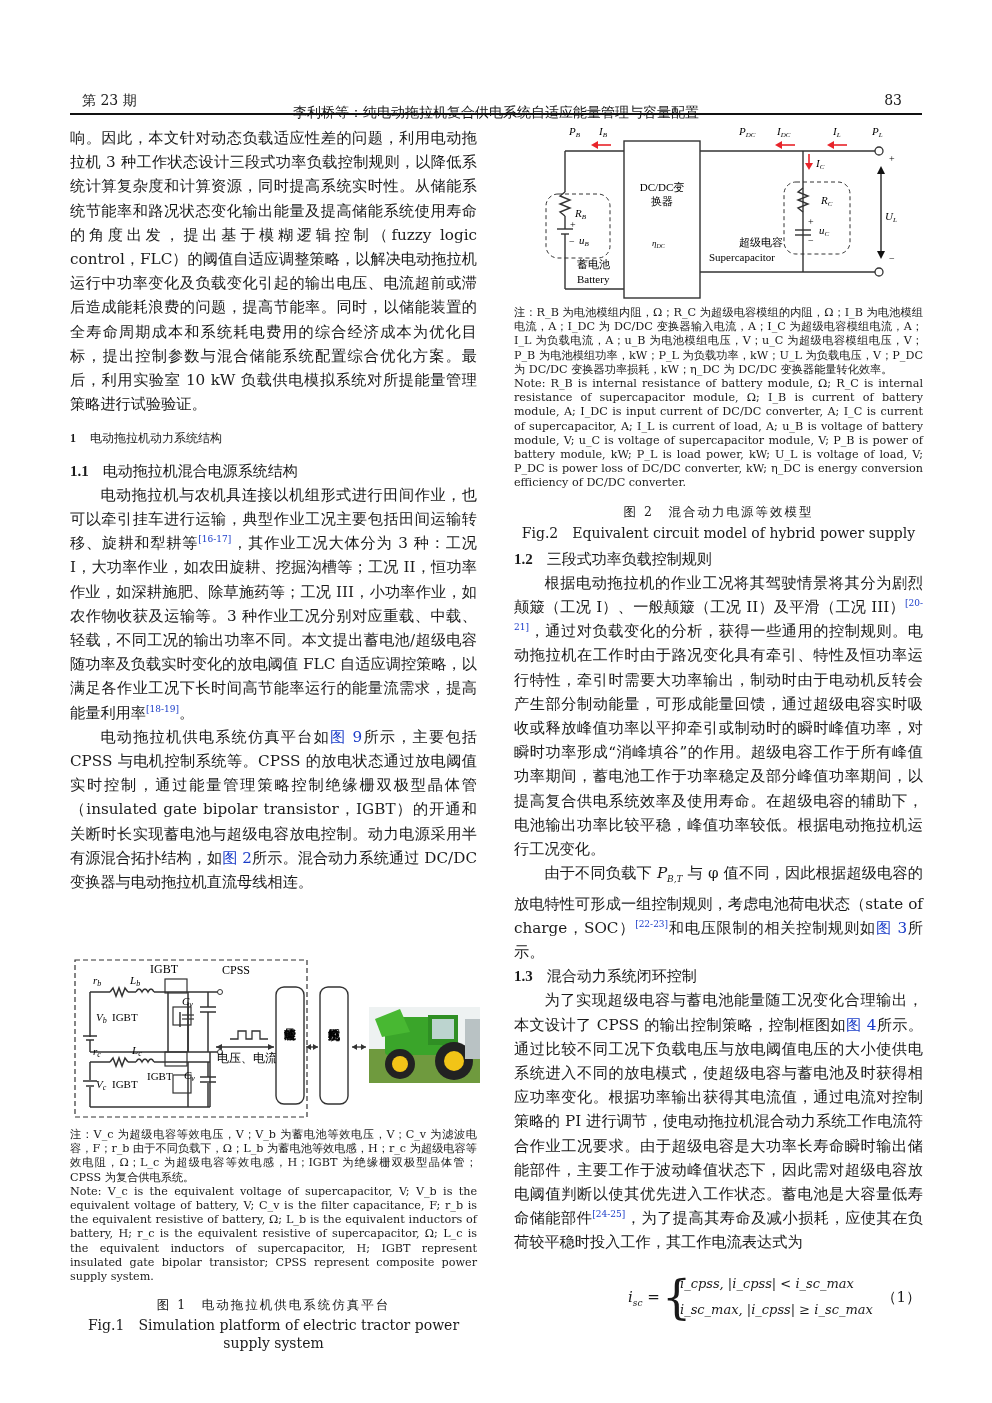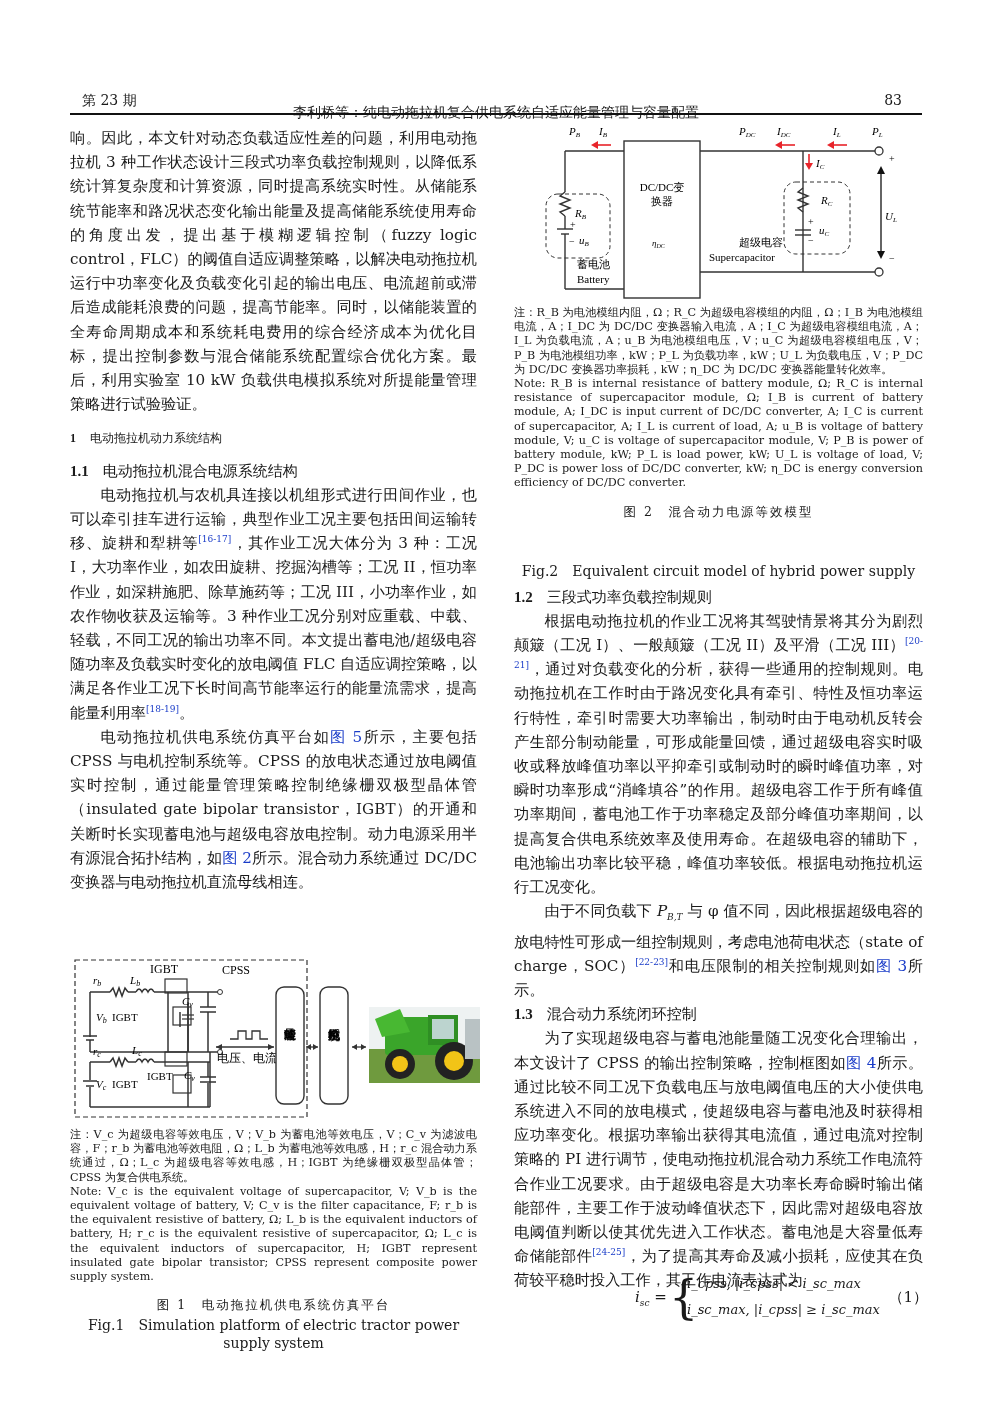--- a/index.html
+++ b/index.html
@@ -17,21 +17,21 @@
   .ind{text-indent:2em;}
   .h1{font-family:"DejaVu Sans","Liberation Sans",sans-serif;font-size:12px;font-weight:normal;margin:0;}
   .h2{font-family:"DejaVu Sans","Liberation Sans",sans-serif;font-size:15px;margin:0;}
   .num{font-weight:bold;font-family:"Liberation Serif",serif;margin-right:14px;}
   sup{font-size:9px;color:#1a3cc8;line-height:0;}
   .lnk{color:#1a3cc8;}
   .note{font-size:11.2px;line-height:14.2px;text-align:justify;}
   .cap{text-align:center;font-size:13.2px;line-height:22px;}
   .cap-cn{letter-spacing:2px;font-size:12.5px;}
   svg text{font-family:"Liberation Serif",serif;}
-  .eq{position:absolute;margin-left:7px;}
+  .eq{position:absolute;}
 </style>
 </head>
 <body>
 
 <div class="hdr">
   <span class="l">第 23 期</span>
   <span class="c">李利桥等：纯电动拖拉机复合供电系统自适应能量管理与容量配置</span>
   <span class="r">83</span>
 </div>
 <div class="hdr-rule"></div>
@@ -41,21 +41,21 @@
 
   <div style="height:10px"></div>
   <div class="h1">
     <span class="num">1</span><span>电动拖拉机动力系统结构</span>
   </div>
   <div style="height:8px"></div>
   <div class="h2">
     <span class="num">1.1</span><span>电动拖拉机混合电源系统结构</span>
   </div>
   <p class="ind"><span>电动拖拉机与农机具连接以机组形式进行田间作业，也可以牵引挂车进行运输，典型作业工况主要包括田间运输转移、旋耕和犁耕等</span><sup>[16-17]</sup><span>，其作业工况大体分为 3 种：工况 I，大功率作业，如农田旋耕、挖掘沟槽等；工况 II，恒功率作业，如深耕施肥、除草施药等；工况 III，小功率作业，如农作物收获及运输等。3 种作业工况分别对应重载、中载、轻载，不同工况的输出功率不同。本文提出蓄电池/超级电容随功率及负载实时变化的放电阈值 FLC 自适应调控策略，以满足各作业工况下长时间高节能率运行的能量流需求，提高能量利用率</span><sup>[18-19]</sup><span>。</span></p>
-  <p class="ind"><span>电动拖拉机供电系统仿真平台如</span><span class="lnk">图 5</span><span>所示，主要包括 CPSS 与电机控制系统等。CPSS 的放电状态通过放电阈值实时控制，通过能量管理策略控制绝缘栅双极型晶体管（insulated gate bipolar transistor，IGBT）的开通和关断时长实现蓄电池与超级电容放电控制。动力电源采用半有源混合拓扑结构，如</span><span class="lnk">图 2</span><span>所示。混合动力系统通过 DC/DC 变换器与电动拖拉机直流母线相连。</span></p>
+  <p class="ind"><span>电动拖拉机供电系统仿真平台如</span><span class="lnk">图 9</span><span>所示，主要包括 CPSS 与电机控制系统等。CPSS 的放电状态通过放电阈值实时控制，通过能量管理策略控制绝缘栅双极型晶体管（insulated gate bipolar transistor，IGBT）的开通和关断时长实现蓄电池与超级电容放电控制。动力电源采用半有源混合拓扑结构，如</span><span class="lnk">图 2</span><span>所示。混合动力系统通过 DC/DC 变换器与电动拖拉机直流母线相连。</span></p>
 </div>
 
 <svg style="position:absolute;left:70px;top:957px;" width="410" height="170" viewBox="0 0 410 170">
 
   <rect x="5" y="3" width="232" height="157" fill="none" stroke="#333" stroke-dasharray="5,3" stroke-width="1.2"></rect>
   <text x="152" y="17" font-size="12">CPSS</text>
   <text x="80" y="16" font-size="12">IGBT</text>
 
   <g stroke="#333" stroke-width="1.5" fill="none">
     <polyline points="20,35 20,75 20,80"></polyline>
@@ -149,21 +149,21 @@
     <polygon points="305,62 330,52 340,75 312,80" fill="#48b832"></polygon>
     <circle cx="330" cy="107" r="15" fill="#222"></circle>
     <circle cx="330" cy="107" r="8" fill="#f2c417"></circle>
     <circle cx="384" cy="104" r="19" fill="#222"></circle>
     <circle cx="384" cy="104" r="10" fill="#f2c417"></circle>
     <rect x="395" y="62" width="16" height="40" fill="#b9c2c4"></rect>
   </g>
 </svg>
 
 <div class="col colL" style="top:1128px;">
-  <p class="note">注：V_c 为超级电容等效电压，V；V_b 为蓄电池等效电压，V；C_v 为滤波电容，F；r_b 为蓄电池等效电阻，Ω；L_b 为蓄电池等效电感，H；r_c 混合动力系统通过，Ω；L_c 为超级电容等效电感，H；IGBT 为绝缘栅双极型晶体管；CPSS 为复合供电系统。</p>
+  <p class="note">注：V_c 为超级电容等效电压，V；V_b 为蓄电池等效电压，V；C_v 为滤波电容，F；r_b 由于不同负载下，Ω；L_b 为蓄电池等效电感，H；r_c 为超级电容等效电阻，Ω；L_c 为超级电容等效电感，H；IGBT 为绝缘栅双极型晶体管；CPSS 为复合供电系统。</p>
   <p class="note">Note: V_c is the equivalent voltage of supercapacitor, V; V_b is the equivalent voltage of battery, V; C_v is the filter capacitance, F; r_b is the equivalent resistive of battery, Ω; L_b is the equivalent inductors of battery, H; r_c is the equivalent resistive of supercapacitor, Ω; L_c is the equivalent inductors of supercapacitor, H; IGBT represent insulated gate bipolar transistor; CPSS represent composite power supply system.</p>
   <div style="height:10px"></div>
   <div class="cap cap-cn">图 1　电动拖拉机供电系统仿真平台</div>
   <div class="cap" style="font-size:14px;line-height:18px;">Fig.1　Simulation platform of electric tractor power supply system</div>
 </div>
 
 <svg style="position:absolute;left:507px;top:122px;" width="415" height="180" viewBox="0 0 415 180">
   <g stroke="#333" stroke-width="1.4" fill="none">
     <line x1="58" y1="29" x2="117" y2="29"></line>
     <line x1="58" y1="29" x2="58" y2="70"></line>
@@ -231,21 +231,21 @@
   <text x="202" y="139" font-size="11">Supercapacitor</text>
   <text x="70" y="146" font-size="11" font-family="DejaVu Sans, sans-serif">蓄电池</text>
   <text x="70" y="161" font-size="11">Battery</text>
 </svg>
 
 <div class="col colR" style="top:306px;">
   <p class="note">注：R_B 为电池模组内阻，Ω；R_C 为超级电容模组的内阻，Ω；I_B 为电池模组电流，A；I_DC 为 DC/DC 变换器输入电流，A；I_C 为超级电容模组电流，A；I_L 为负载电流，A；u_B 为电池模组电压，V；u_C 为超级电容模组电压，V；P_B 为电池模组功率，kW；P_L 为负载功率，kW；U_L 为负载电压，V；P_DC 为 DC/DC 变换器功率损耗，kW；η_DC 为 DC/DC 变换器能量转化效率。</p>
   <p class="note">Note: R_B is internal resistance of battery module, Ω; R_C is internal resistance of supercapacitor module, Ω; I_B is current of battery module, A; I_DC is input current of DC/DC converter, A; I_C is current of supercapacitor, A; I_L is current of load, A; u_B is voltage of battery module, V; u_C is voltage of supercapacitor module, V; P_B is power of battery module, kW; P_L is load power, kW; U_L is voltage of load, V; P_DC is power loss of DC/DC converter, kW; η_DC is energy conversion efficiency of DC/DC converter.</p>
   <div style="height:10px"></div>
   <div class="cap cap-cn">图 2　混合动力电源等效模型</div>
-  <div class="cap" style="font-size:14px;line-height:20px;margin-top:38px;">Fig.2　Equivalent circuit model of hybrid power supply</div>
+  <div class="cap" style="font-size:14px;line-height:20px;">Fig.2　Equivalent circuit model of hybrid power supply</div>
   <div style="height:4px"></div>
   <div class="h2">
     <span class="num">1.2</span><span>三段式功率负载控制规则</span>
   </div>
   <p class="ind"><span>根据电动拖拉机的作业工况将其驾驶情景将其分为剧烈颠簸（工况 I）、一般颠簸（工况 II）及平滑（工况 III）</span><sup>[20-21]</sup><span>，通过对负载变化的分析，获得一些通用的控制规则。电动拖拉机在工作时由于路况变化具有牵引、特性及恒功率运行特性，牵引时需要大功率输出，制动时由于电动机反转会产生部分制动能量，可形成能量回馈，通过超级电容实时吸收或释放峰值功率以平抑牵引或制动时的瞬时峰值功率，对瞬时功率形成“消峰填谷”的作用。超级电容工作于所有峰值功率期间，蓄电池工作于功率稳定及部分峰值功率期间，以提高复合供电系统效率及使用寿命。在超级电容的辅助下，电池输出功率比较平稳，峰值功率较低。根据电动拖拉机运行工况变化。</span></p>
   <p class="ind"><span>由于不同负载下 </span><i>P</i><sub style="font-size:9px;font-style:italic">B,T</sub><span> 与 φ 值不同，因此根据超级电容的放电特性可形成一组控制规则，考虑电池荷电状态（state of charge，SOC）</span><sup>[22-23]</sup><span>和电压限制的相关控制规则如</span><span class="lnk">图 3</span><span>所示。</span></p>
   <div class="h2">
     <span class="num">1.3</span><span>混合动力系统闭环控制</span>
   </div>
   <p class="ind"><span>为了实现超级电容与蓄电池能量随工况变化合理输出，本文设计了 CPSS 的输出控制策略，控制框图如</span><span class="lnk">图 4</span><span>所示。通过比较不同工况下负载电压与放电阈值电压的大小使供电系统进入不同的放电模式，使超级电容与蓄电池及时获得相应功率变化。根据功率输出获得其电流值，通过电流对控制策略的 PI 进行调节，使电动拖拉机混合动力系统工作电流符合作业工况要求。由于超级电容是大功率长寿命瞬时输出储能部件，主要工作于波动峰值状态下，因此需对超级电容放电阈值判断以使其优先进入工作状态。蓄电池是大容量低寿命储能部件</span><sup>[24-25]</sup><span>，为了提高其寿命及减小损耗，应使其在负荷较平稳时投入工作，其工作电流表达式为</span></p>

